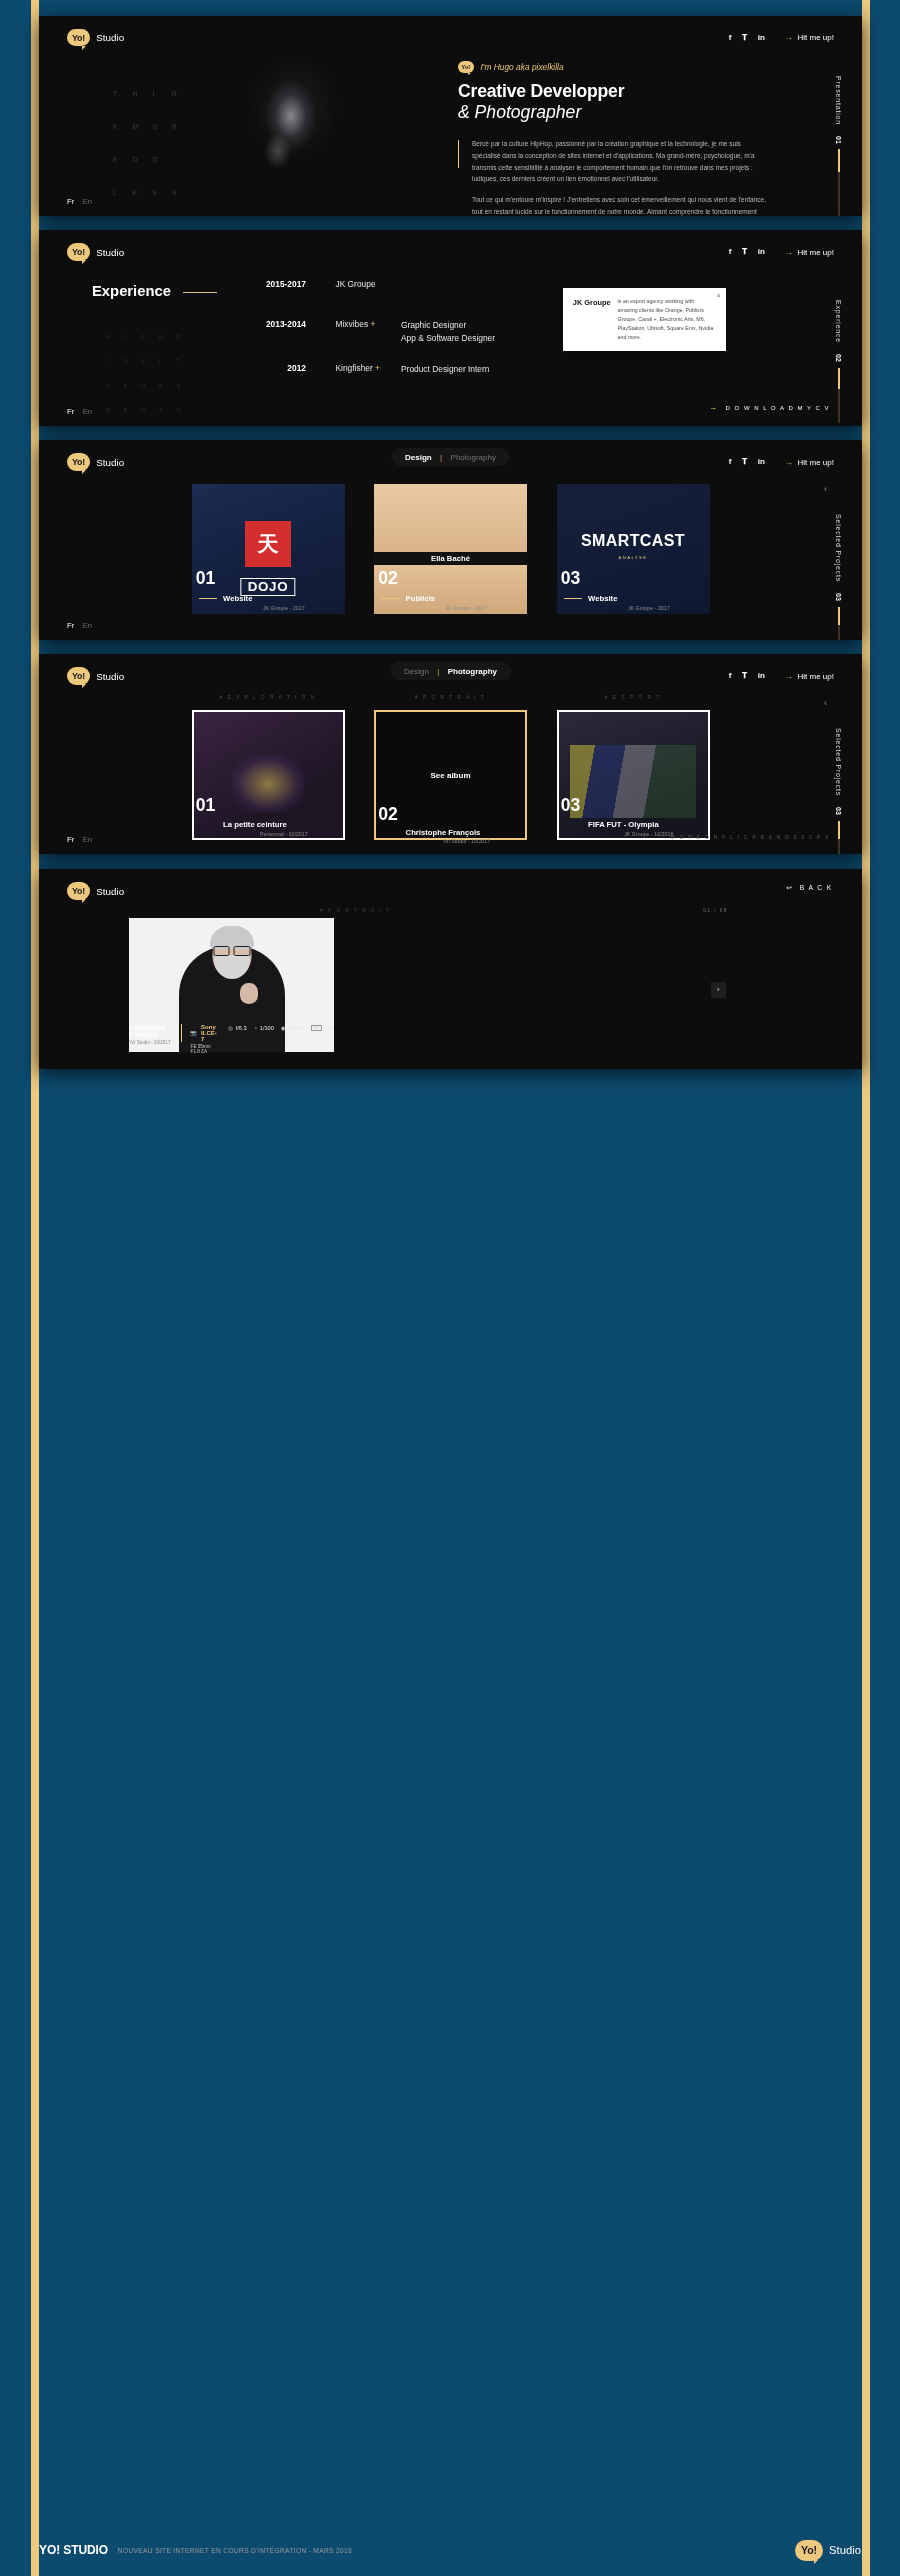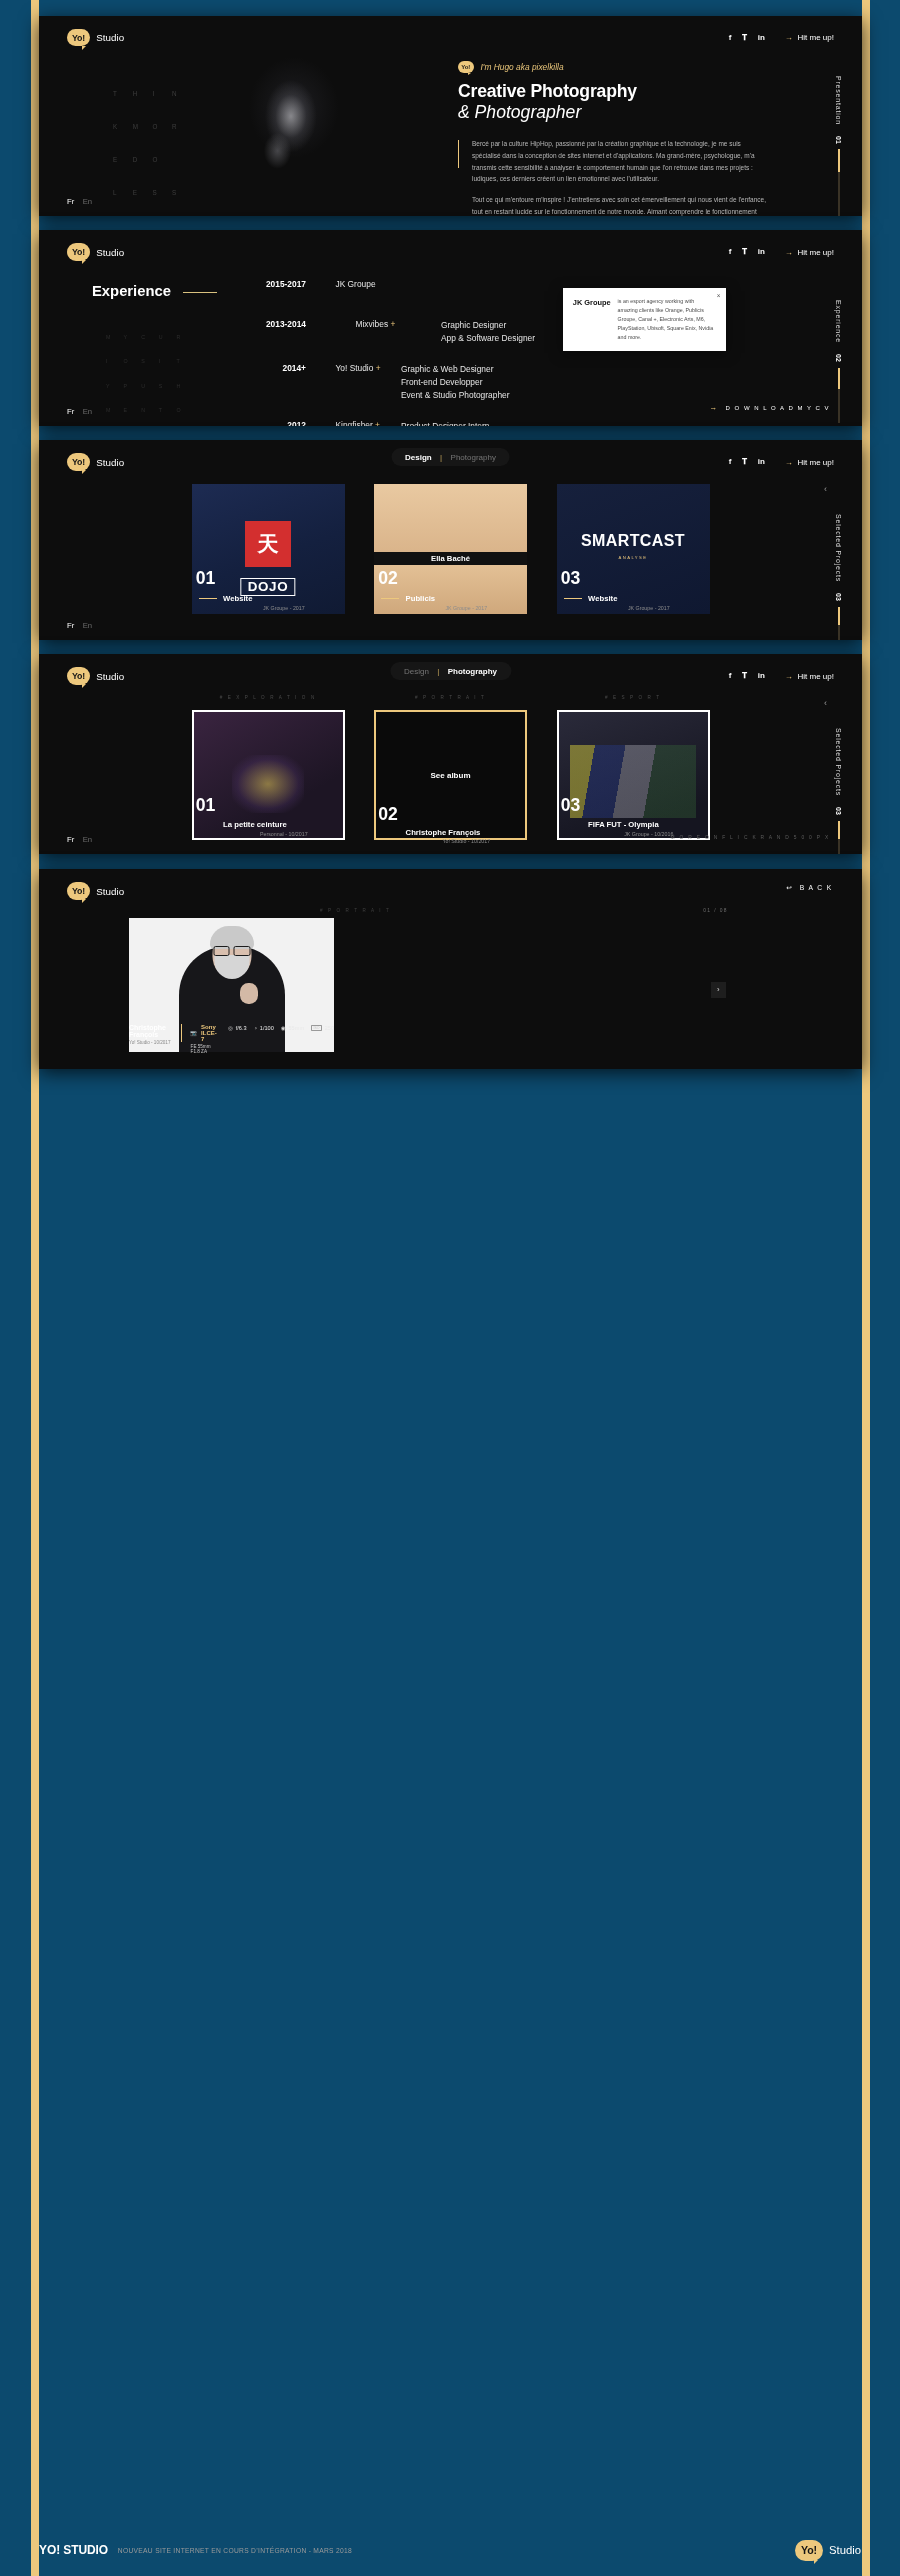--- a/index.html
+++ b/index.html
@@ -277,21 +277,21 @@
       <span>S</span>
     </div>
 
     <div class="portrait"></div>
 
     <div class="hero">
       <div class="kicker">
         <div class="kicker-bubble">Yo!</div>
         <div class="kicker-text">I'm Hugo aka pixelkilla</div>
       </div>
-      <div class="h1">Creative Photography</div>
+      <div class="h1">Creative Developper</div>
       <div class="h1sub">&amp; Photographer</div>
       <div class="bodycol">
         <p>Bercé par la culture HipHop, passionné par la création graphique et la technologie, je me suis spécialisé dans la conception de sites internet et d'applications. Ma grand-mère, psychologue, m'a transmis cette sensibilité à analyser le comportement humain que l'on retrouve dans mes projets : ludiques, ces derniers créent un lien émotionnel avec l'utilisateur.</p>
         <p>Tout ce qui m'entoure m'inspire ! J'entretiens avec soin cet émerveillement qui nous vient de l'enfance, tout en restant lucide sur le fonctionnement de notre monde. Aimant comprendre le fonctionnement des choses, je fais du parcours utilisateur le coeur de la réflexion des projets sur lesquels je travaille. Le résultat ? Un design simplifié, mais qui garde l'essentiel.</p>
       </div>
     </div>
 
     <div class="rail" style="top:60px;">
       <div class="rail-label">Presentation</div>
       <div class="rail-num">01</div>
@@ -327,35 +327,26 @@
 
     <div class="exp-title">Experience</div>
     <div class="exp-dash"></div>
 
     <div class="exp-rows">
       <div class="exp-row">
         <div class="exp-year">2015-2017</div>
         <div class="exp-co"><span>JK Groupe</span></div>
         <div class="exp-roles"></div>
       </div>
-      <div class="exp-row" style="margin-top:29.5px;gap:20px;">
+      <div class="exp-row" style="margin-top:29.5px;">
         <div class="exp-year">2013-2014</div>
         <div class="exp-co"><span>Mixvibes</span> <u>+</u></div>
         <div class="exp-roles">
           <div>Graphic Designer</div>
           <div>App &amp; Software Designer</div>
-        </div>
-      </div>
-      <div class="exp-row">
-        <div class="exp-year">2014+</div>
-        <div class="exp-co"><span>Yo! Studio</span> <u>+</u></div>
-        <div class="exp-roles">
-          <div>Graphic &amp; Web Designer</div>
-          <div>Front-end Developper</div>
-          <div>Event &amp; Studio Photographer</div>
         </div>
       </div>
       <div class="exp-row">
         <div class="exp-year">2012</div>
         <div class="exp-co"><span>Kingfisher</span> <u>+</u></div>
         <div class="exp-roles">
           <div>Product Designer Intern</div>
         </div>
       </div>
 

